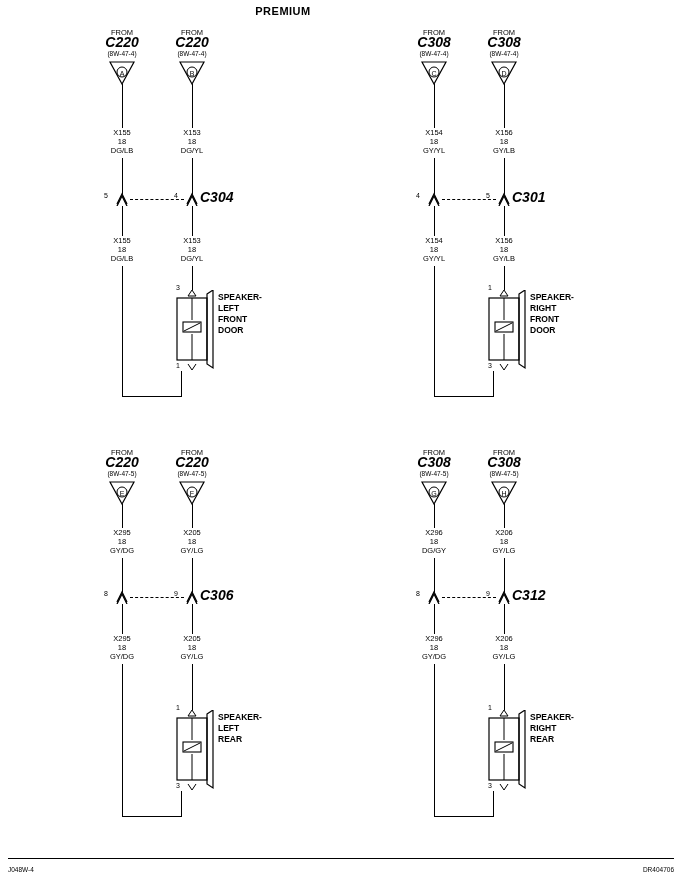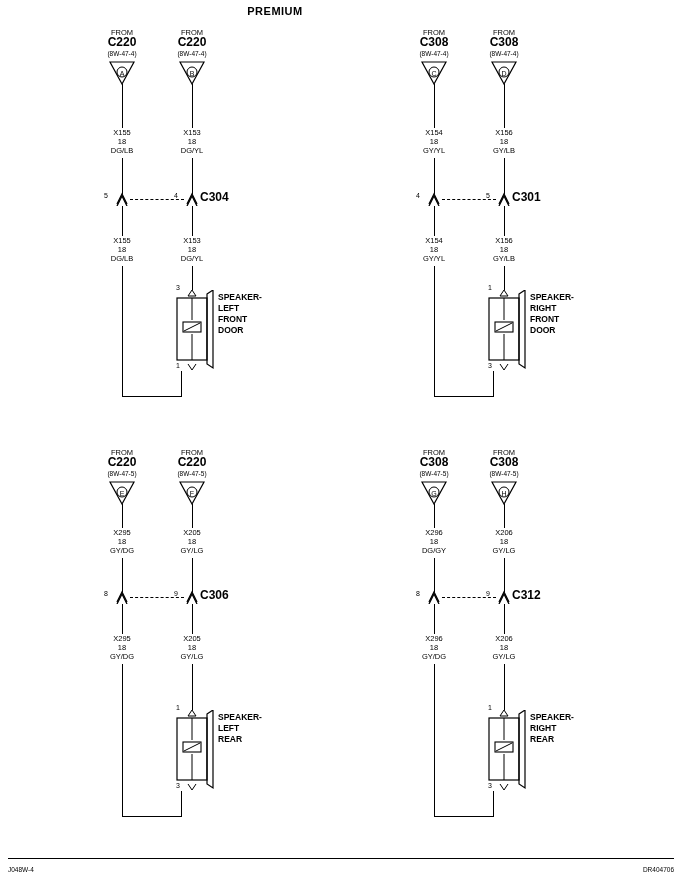--- a/index.html
+++ b/index.html
@@ -7,29 +7,29 @@
     width:682px;height:883px;
     background:#ffffff;
     font-family:"Liberation Sans", sans-serif;
     color:#000000;
     position:relative;
     overflow:hidden;
   }
   #sheet{position:relative;width:682px;height:883px;}
 
   .title{
-    position:absolute;top:5px;left:0;width:550px;
+    position:absolute;top:5px;left:8px;width:550px;
     text-align:center;font-size:11px;font-weight:bold;letter-spacing:.5px;
   }
 
   
   .abs{position:absolute;}
 
   .lbl{font-size:7.5px;line-height:9px;text-align:center;white-space:nowrap;}
-  .lbl.b{font-weight:bold;font-size:12px;}
+  .lbl.b{font-weight:bold;font-size:14px;font-style:italic;}
   .lbl.sm{font-size:6.5px;}
 
   .wireline{position:absolute;background:#000;width:1px;}
   .wirehz{position:absolute;background:#000;height:1px;}
 
   
   .tri{position:absolute;width:26px;height:26px;}
   .tri svg{display:block;}
 
   

